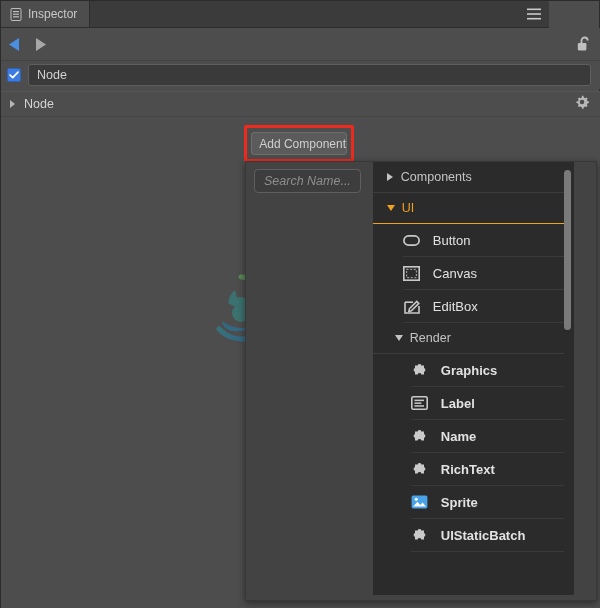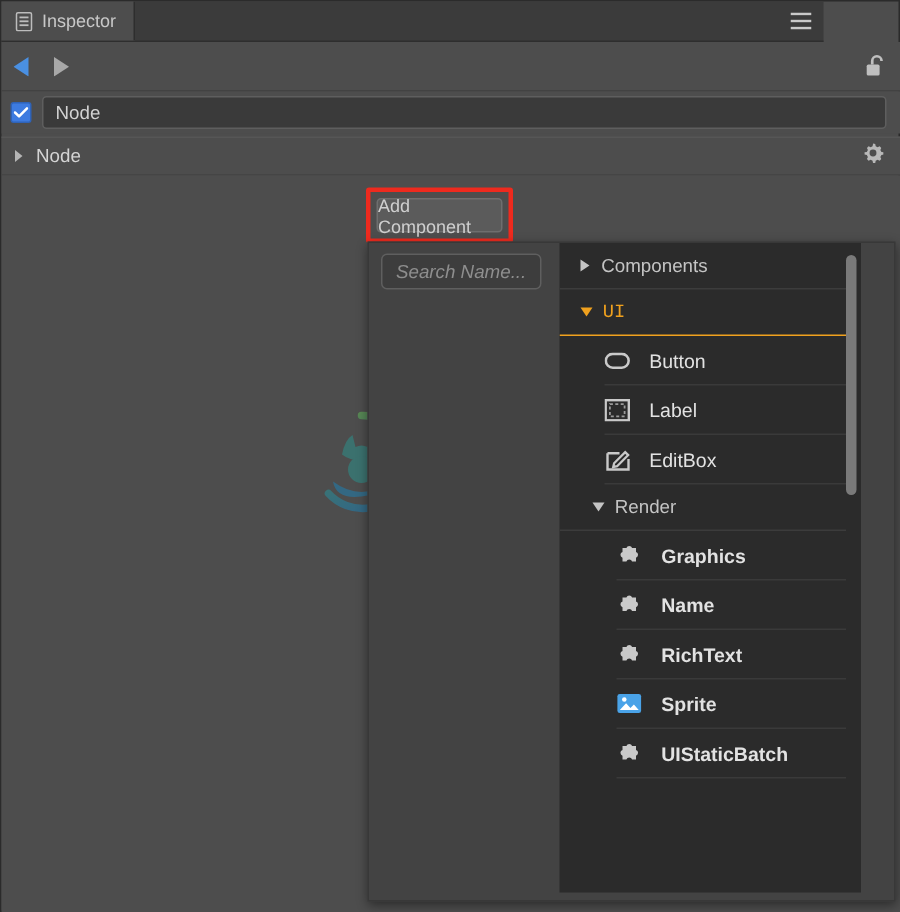--- a/index.html
+++ b/index.html
@@ -111,27 +111,27 @@
   }
 
   
   .addcomp-wrap {
     position: absolute; left: 243px; top: 124px;
     padding: 4px;
     border: 3px solid #ee2a1e;
     border-radius: 2px;
   }
   .addcomp {
-    width: 84px; height: 23px;
+    width: 96px; height: 23px;
     background: #5b5b5b;
     border: 1px solid #6e6e6e;
     border-radius: 3px;
     color: #cfcfcf;
     font-size: 12px;
-    display: flex; align-items: center; justify-content: flex-start;
+    display: flex; align-items: center; justify-content: flex-end;
   }
 
   
   .dropdown {
     position: absolute; left: 244px; top: 160px;
     width: 352px; height: 440px;
     background: #434343;
     border: 1px solid #383838;
     box-shadow: 0 2px 7px rgba(0,0,0,0.45);
     display: flex; flex-direction: row;
@@ -162,21 +162,21 @@
     padding-right: 10px;
   }
   .grp {
     display: flex; align-items: center;
     height: 31px;
     padding-left: 14px;
     border-bottom: 1px solid #3c3c3c;
     color: #c4c4c4;
     font-size: 12.5px;
   }
-  .grp.ui-grp { color: #f0a11e; border-bottom: 1px solid #f0a11e; font-family: Liberation Mono, monospace; }
+  .grp.ui-grp { color: #f0a11e; border-bottom: 1px solid #f0a11e; }
   .grp.render-grp { padding-left: 22px; }
   .tri-right {
     width: 0; height: 0;
     border-left: 6px solid #c4c4c4;
     border-top: 4.5px solid transparent;
     border-bottom: 4.5px solid transparent;
     margin-right: 8px;
   }
   .tri-down {
     width: 0; height: 0;
@@ -341,21 +341,21 @@
           <span>Button</span>
         </div>
 
         <div class="item lvl1">
           <span class="ico">
             <svg width="17" height="15" viewBox="0 0 17 15">
               <rect x="0.8" y="0.8" width="15.4" height="13.4" fill="none" stroke="#c9c9c9" stroke-width="1.6"></rect>
               <rect x="3.6" y="3.4" width="9.8" height="8.2" fill="none" stroke="#9a9a9a" stroke-width="1.2" stroke-dasharray="2 1.6"></rect>
             </svg>
           </span>
-          <span>Label</span>
+          <span>Canvas</span>
         </div>
 
         <div class="item lvl1">
           <span class="ico">
             <svg width="16" height="16" viewBox="0 0 16 16">
               <path d="M1 4.2 V15 H15 V8" fill="none" stroke="#c9c9c9" stroke-width="1.6"></path>
               <path d="M1 4.2 H9" fill="none" stroke="#c9c9c9" stroke-width="1.6"></path>
               <path d="M5.4 10.8 L12.8 3.4 l2 2 -7.4 7.4 -2.6 0.6 z" fill="none" stroke="#c9c9c9" stroke-width="1.5"></path>
             </svg>
           </span>
@@ -369,20 +369,31 @@
 
         <div class="item lvl2">
           <span class="ico">
             <svg width="17" height="17" viewBox="0 0 17 17">
               <path d="M6.6 1.2 a2 2 0 0 1 3.8 0 h2.6 v2.6 a2 2 0 0 1 0 3.8 v2.6 h-2.6 a2 2 0 0 0 -3.8 0 h-2.6 v-2.6 a2 2 0 0 1 0 -3.8 v-2.6 z" transform="translate(0,2.2)" fill="#c9c9c9"></path>
             </svg>
           </span>
           <span>Graphics</span>
         </div>
 
+        <div class="item lvl2">
+          <span class="ico">
+            <svg width="17" height="14" viewBox="0 0 17 14">
+              <rect x="0.8" y="0.8" width="15.4" height="12.4" rx="1.4" fill="none" stroke="#c9c9c9" stroke-width="1.6"></rect>
+              <rect x="3.4" y="3.6" width="9.6" height="1.5" fill="#c9c9c9"></rect>
+              <rect x="3.4" y="6.4" width="7" height="1.5" fill="#c9c9c9"></rect>
+              <rect x="3.4" y="9.2" width="9.6" height="1.5" fill="#c9c9c9"></rect>
+            </svg>
+          </span>
+          <span>Label</span>
+        </div>
 
         <div class="item lvl2">
           <span class="ico">
             <svg width="17" height="17" viewBox="0 0 17 17">
               <path d="M6.6 1.2 a2 2 0 0 1 3.8 0 h2.6 v2.6 a2 2 0 0 1 0 3.8 v2.6 h-2.6 a2 2 0 0 0 -3.8 0 h-2.6 v-2.6 a2 2 0 0 1 0 -3.8 v-2.6 z" transform="translate(0,2.2)" fill="#c9c9c9"></path>
             </svg>
           </span>
           <span>Name</span>
         </div>
 

